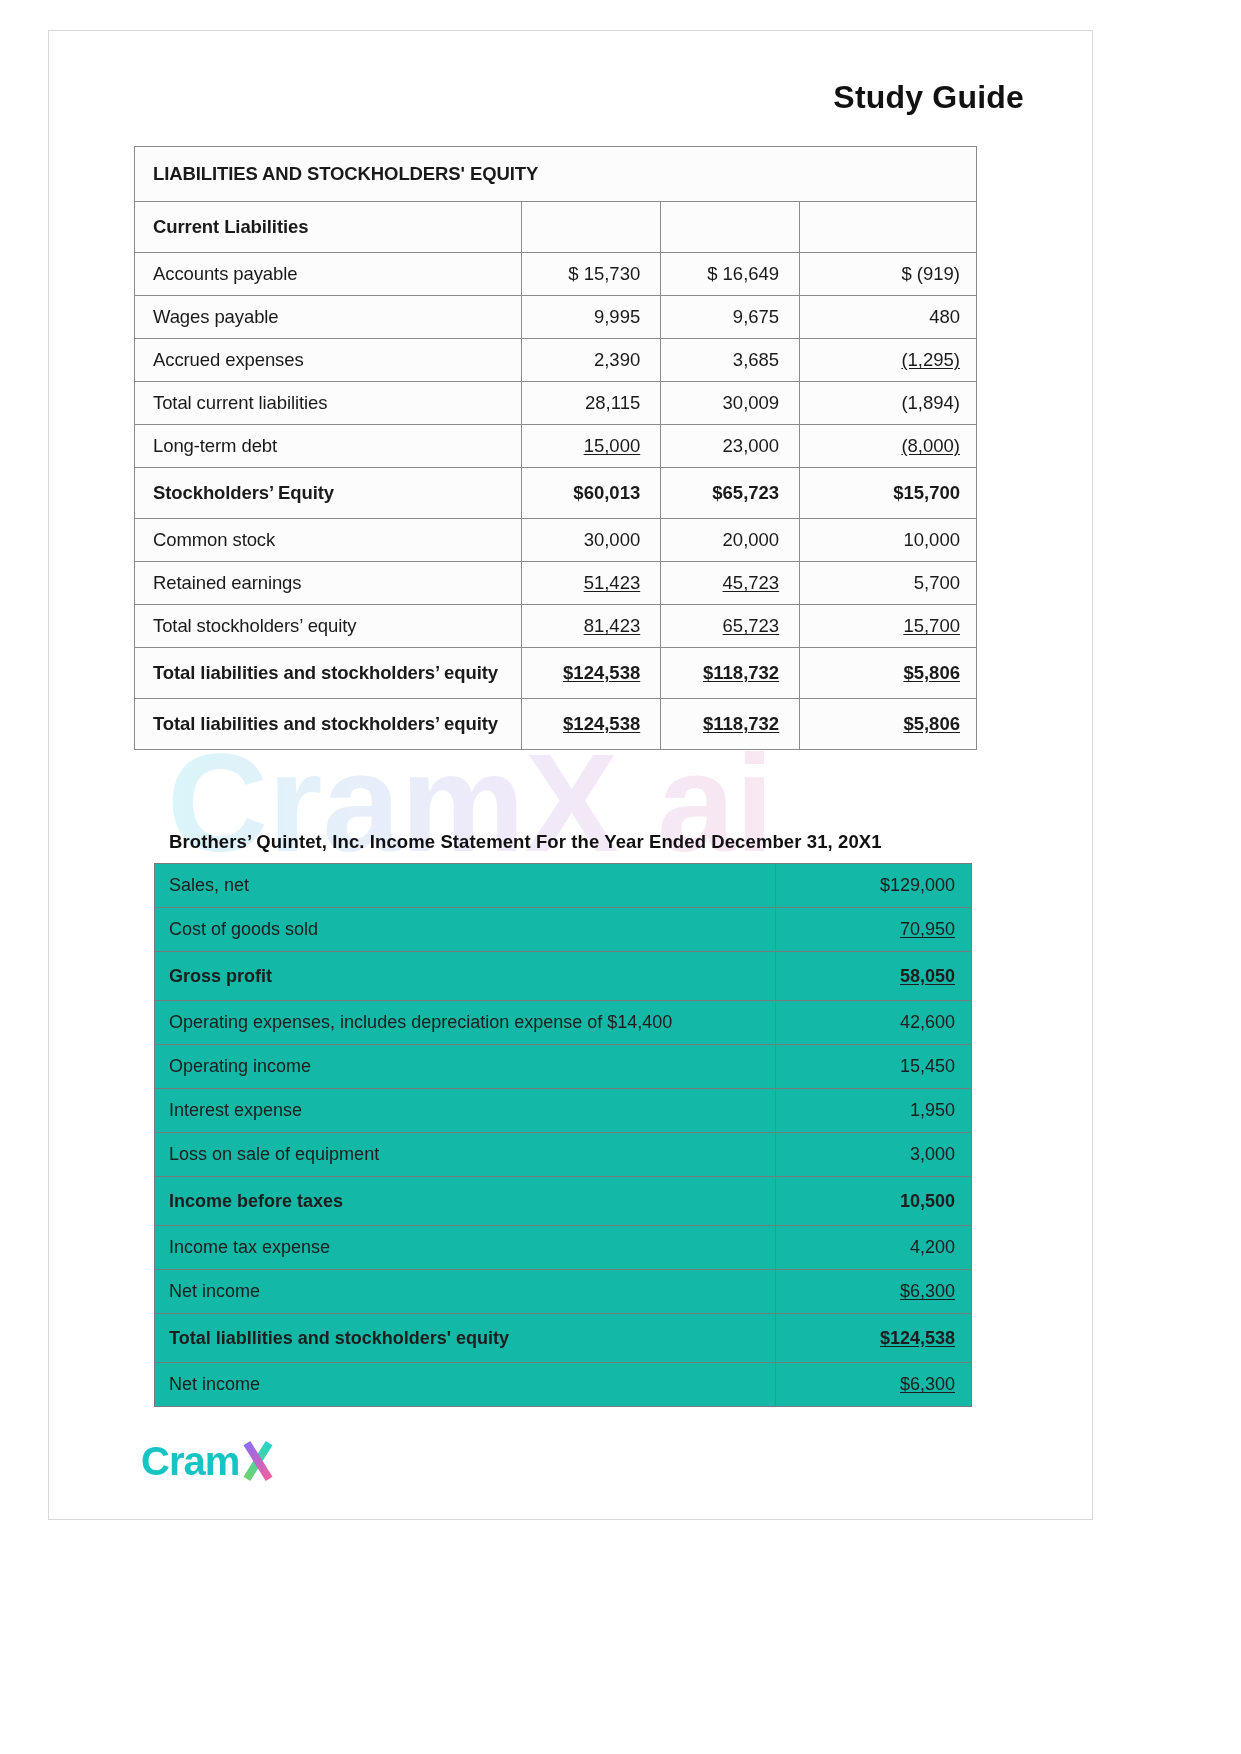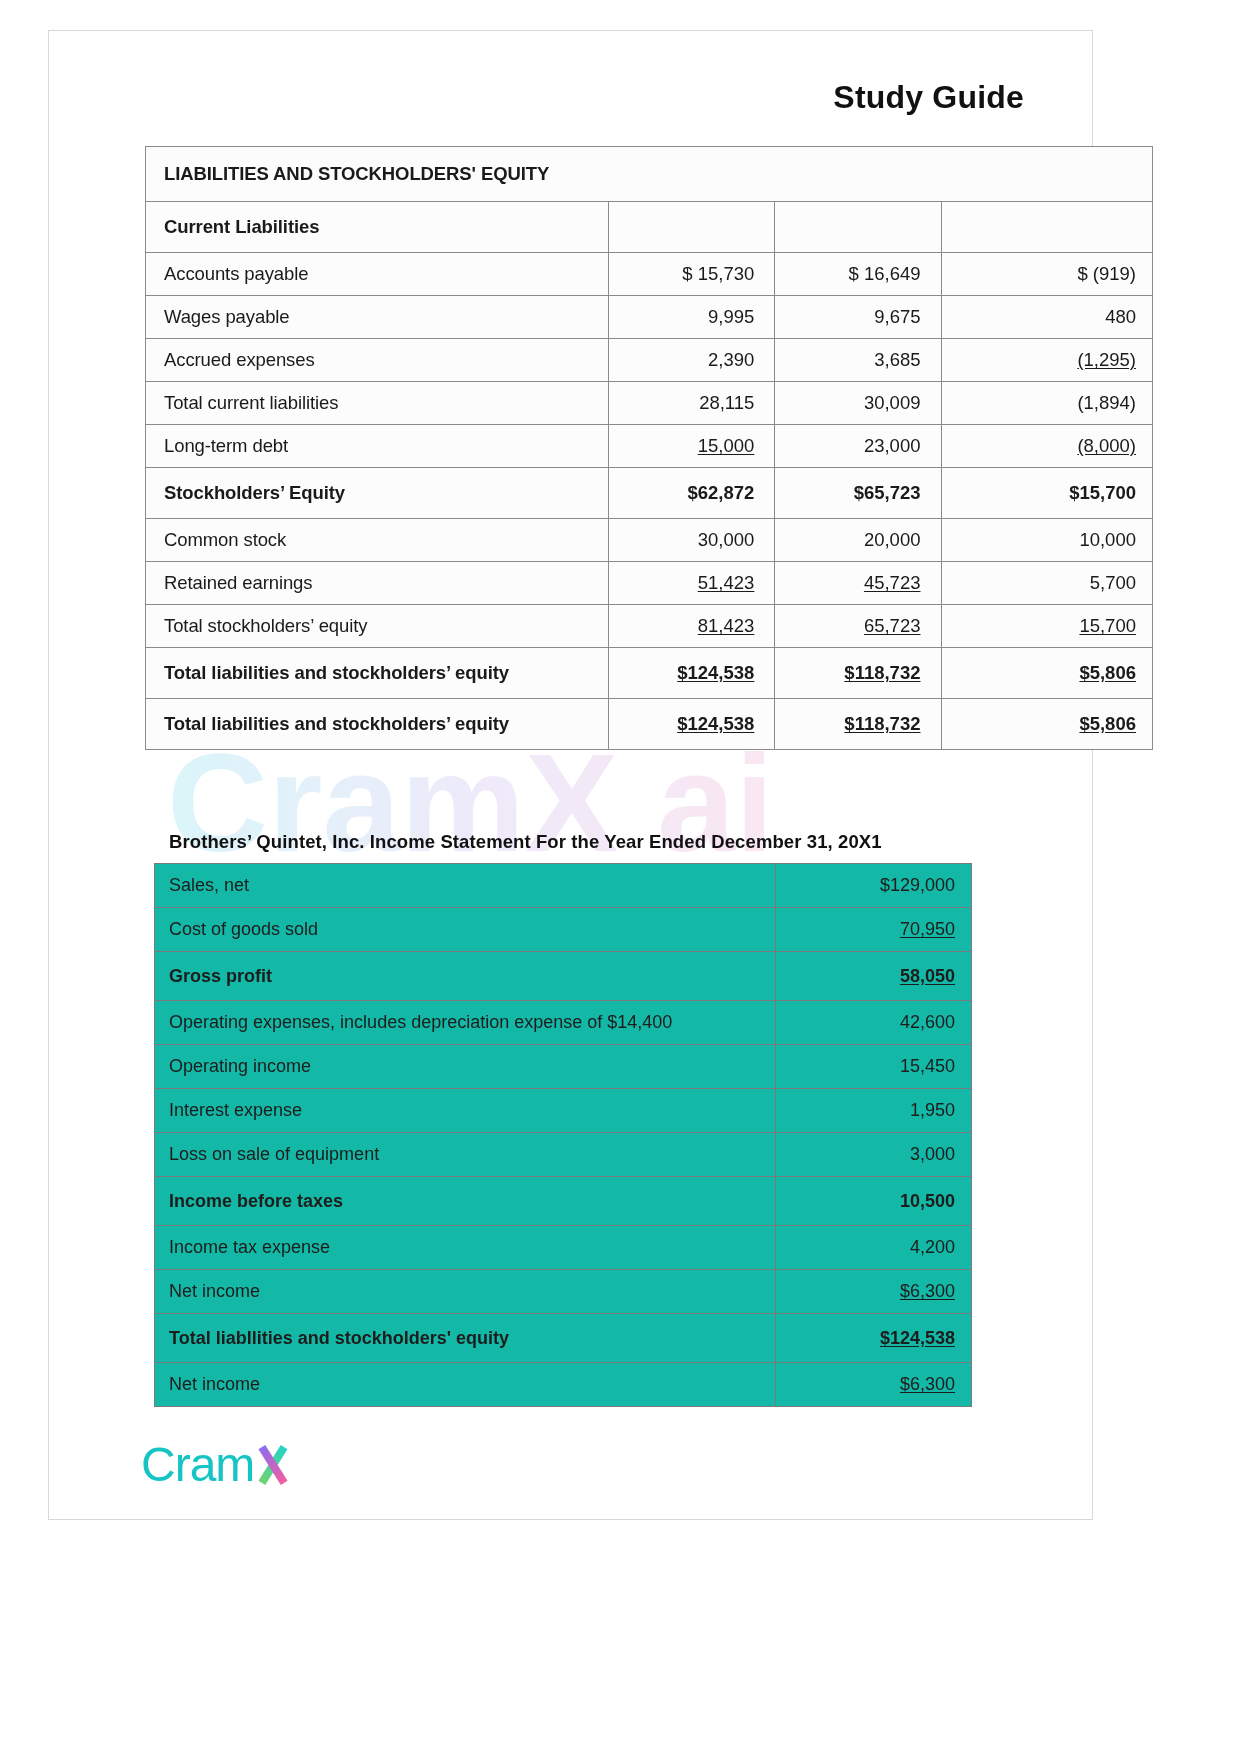--- a/index.html
+++ b/index.html
@@ -30,23 +30,23 @@
     top: 48px;
     font-size: 32px;
     font-weight: bold;
     color: #111;
     letter-spacing: .2px;
   }
 
   
   .bs-wrap {
     position: absolute;
-    left: 96px;
+    left: 85px;
     top: 115px;
-    width: 1008px;
+    width: 843px;
   }
   table.bs {
     border-collapse: collapse;
     width: 100%;
     table-layout: fixed;
     background: #fbfbfb;
   }
   table.bs td {
     border: 1px solid #8b8b8b;
     padding: 0;
@@ -124,22 +124,22 @@
   }
   table.is td.lbl { padding-left: 14px; text-align: left; }
   table.is td.num { padding-right: 16px; text-align: right; white-space: nowrap; }
   table.is tr.big td { height: 48px; }
 
   
   .logo {
     position: absolute;
     left: 92px;
     top: 1410px;
-    font-size: 48px;
-    font-weight: normal;
+    font-size: 40px;
+    font-weight: bold;
     letter-spacing: -1px;
     line-height: 1;
     display: flex;
     align-items: center;
   }
   .logo .cram { color: #16c4c4; }
   .logo .x-glyph {
     display: inline-block;
     width: 34px;
     height: 38px;
@@ -214,21 +214,21 @@
             <td class="num c3">(1,894)</td>
           </tr>
           <tr>
             <td class="lbl">Long-term debt</td>
             <td class="num u">15,000</td>
             <td class="num">23,000</td>
             <td class="num c3 u">(8,000)</td>
           </tr>
           <tr class="tall">
             <td class="lbl b">Stockholders’ Equity</td>
-            <td class="num b">$62,872</td>
+            <td class="num b">$60,013</td>
             <td class="num b">$65,723</td>
             <td class="num c3 b">$15,700</td>
           </tr>
           <tr>
             <td class="lbl">Common stock</td>
             <td class="num">30,000</td>
             <td class="num">20,000</td>
             <td class="num c3">10,000</td>
           </tr>
           <tr>

